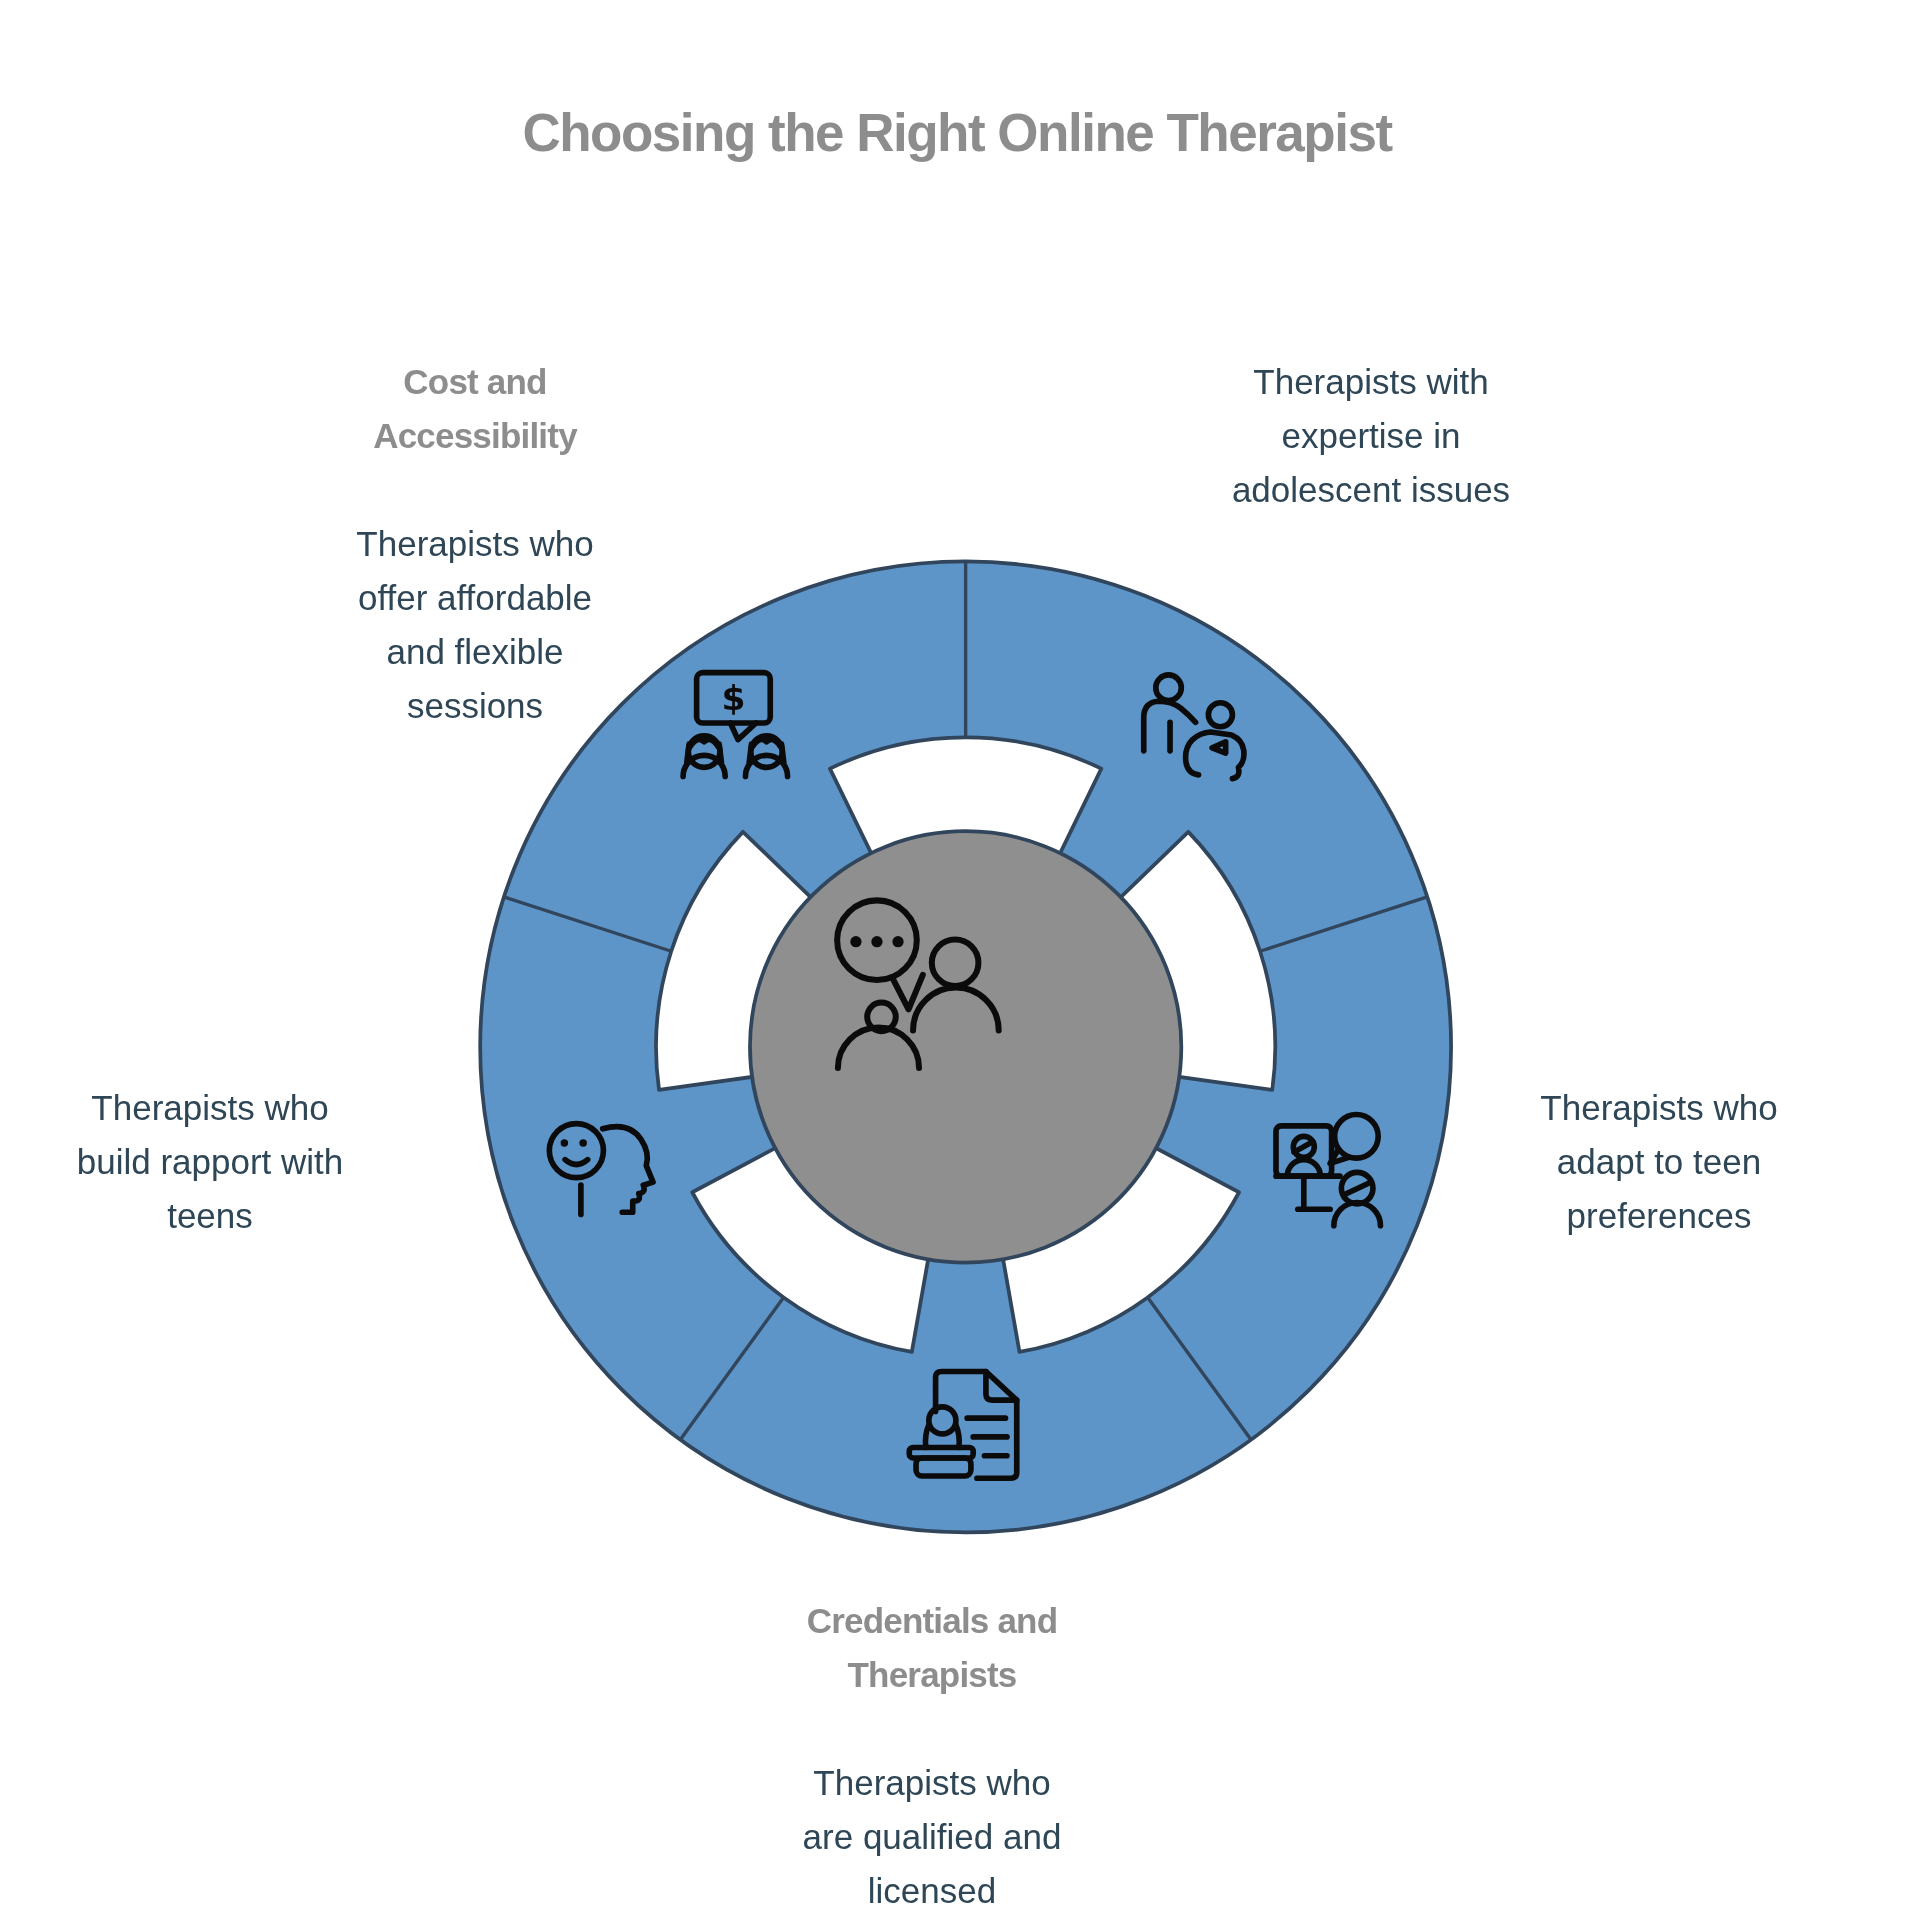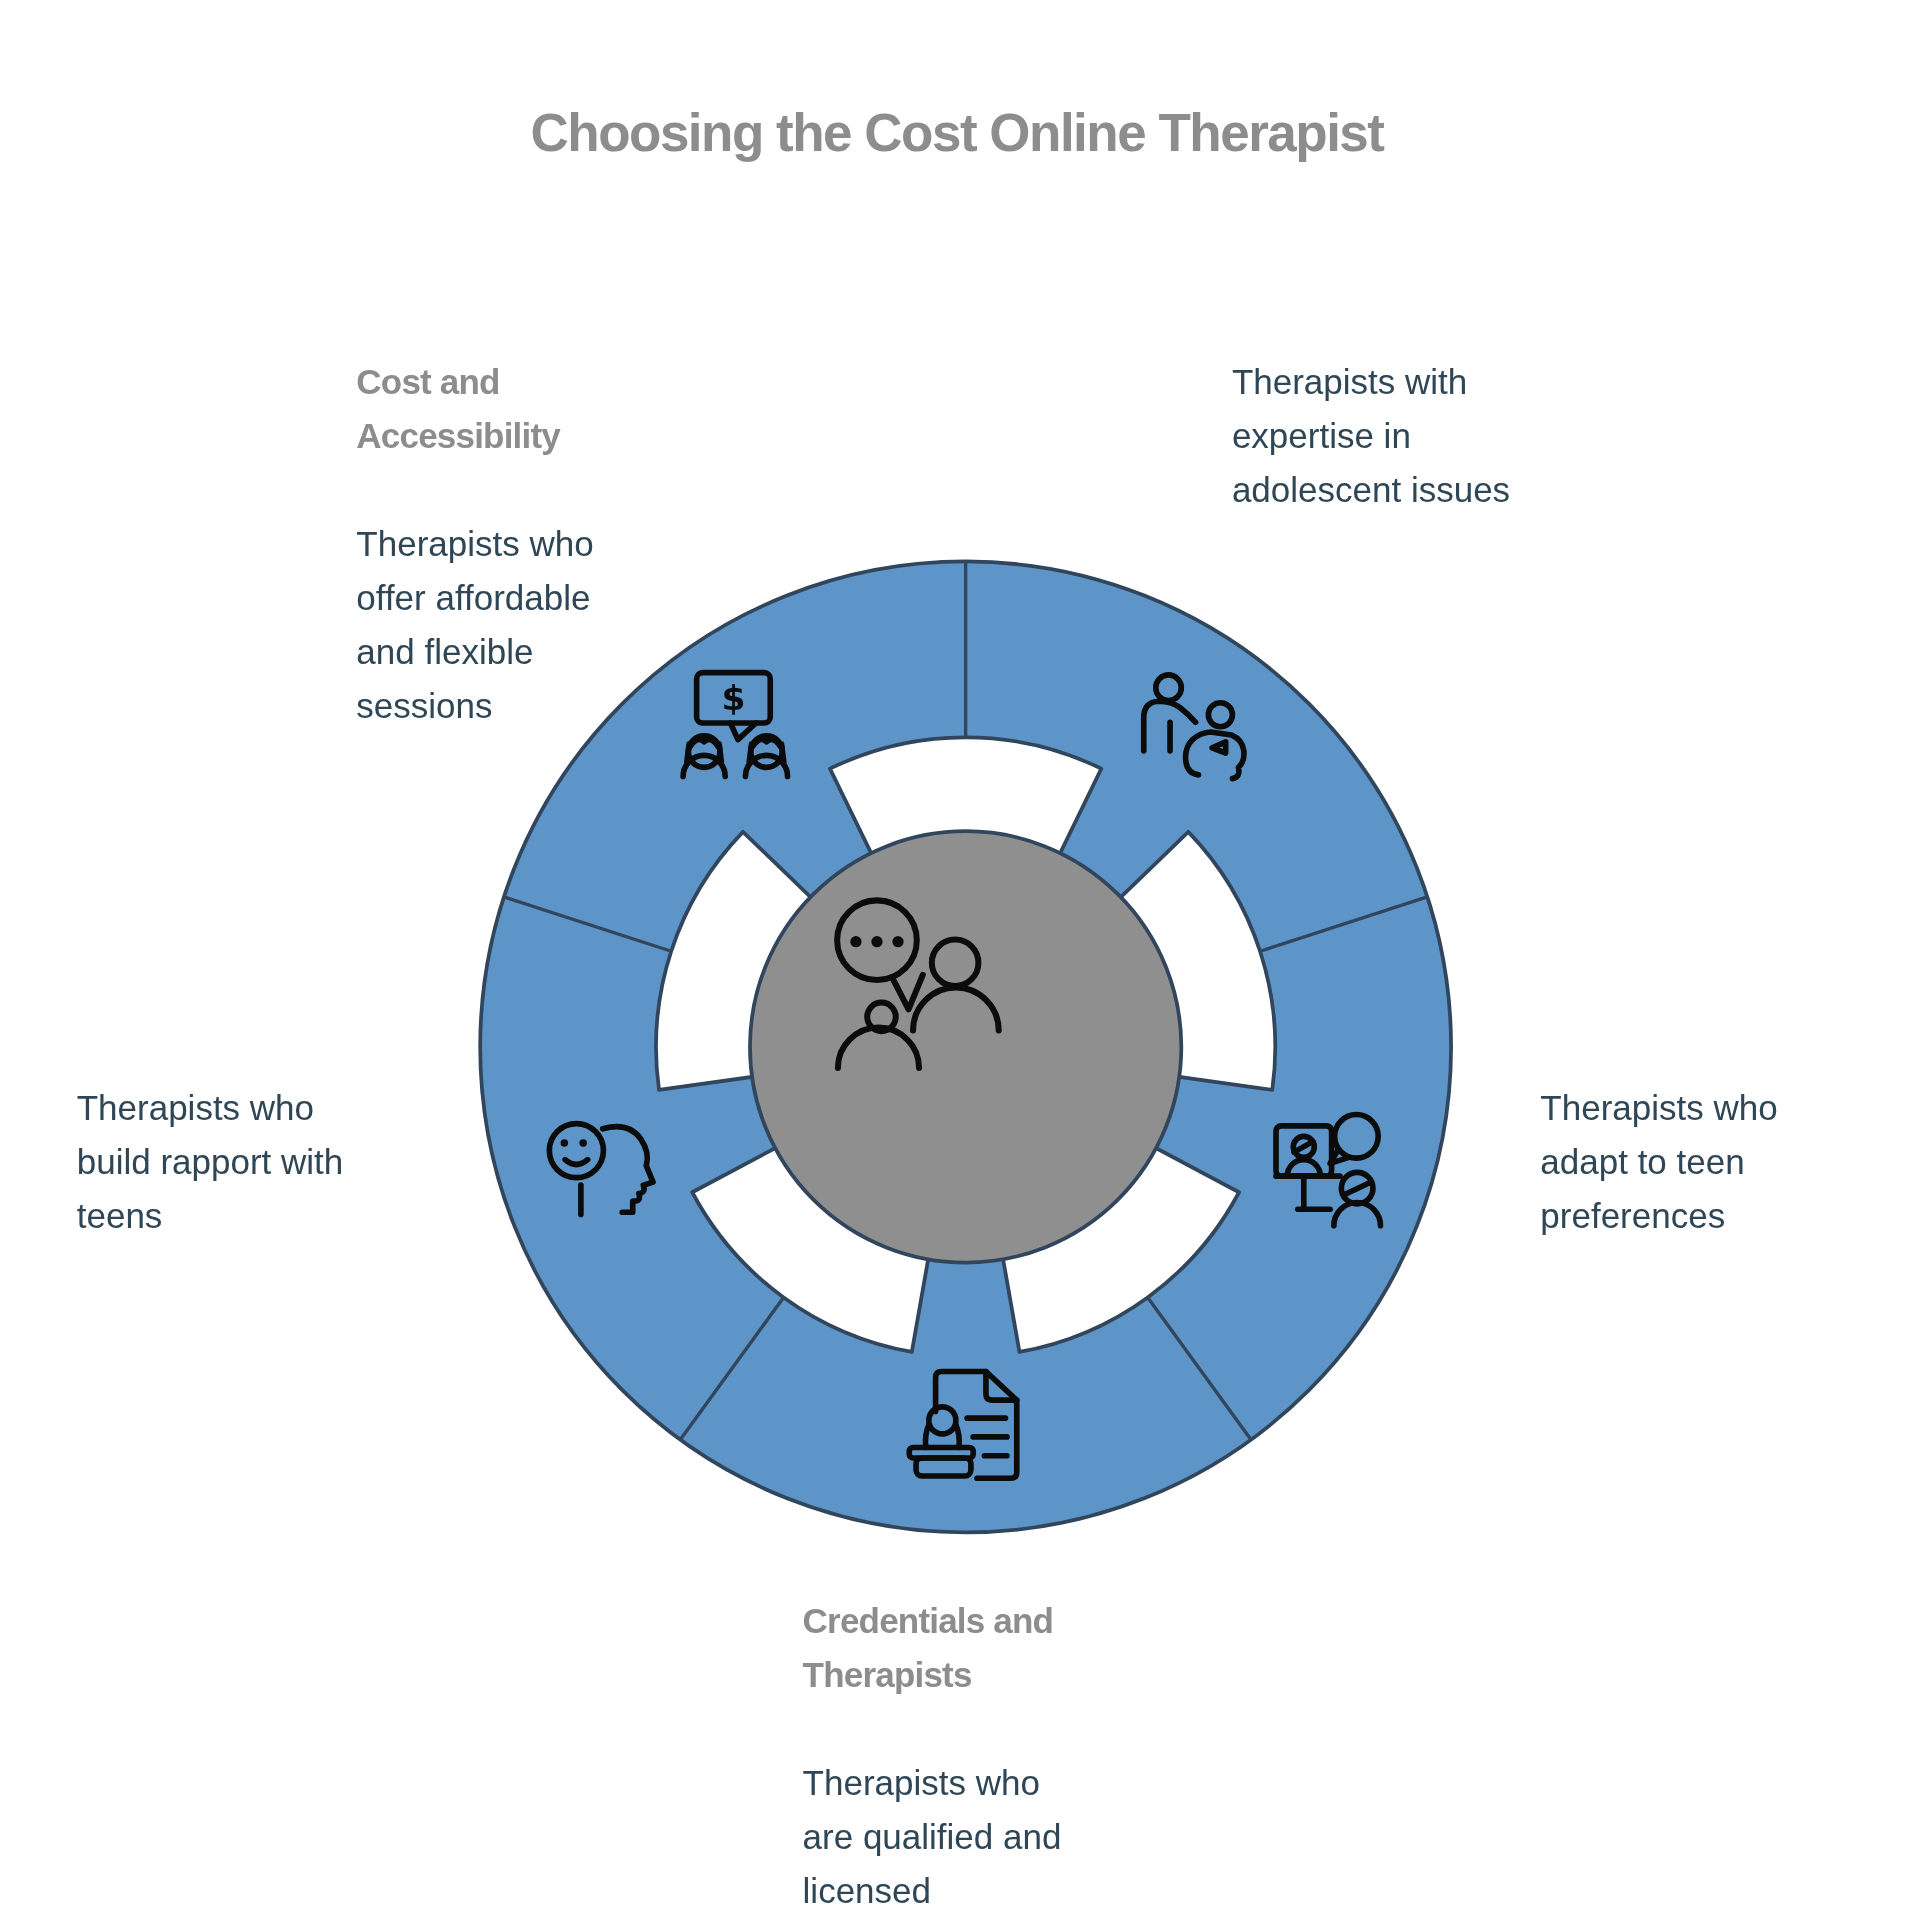--- a/index.html
+++ b/index.html
@@ -12,20 +12,21 @@
   }
   .title{
     position:absolute;left:0;right:0;top:102px;
     text-align:center;
     font-size:53px;font-weight:bold;letter-spacing:-1.5px;
     color:var(--heading-gray,#8d8d8d);
   }
   .label{
     position:absolute;
     transform:translateX(-50%);
+    text-align:center;
     white-space:pre-line;
     font-size:35px;line-height:54px;
   }
   .label .heading{
     display:block;font-weight:bold;letter-spacing:-0.8px;
     color:var(--heading-gray,#8d8d8d);
   }
   .label .body{
     display:block;
     color:var(--body-text,#2e4656);
@@ -51,21 +52,21 @@
     font-family:"DejaVu Sans",sans-serif;font-weight:bold;font-size:46px;
     text-anchor:middle;
   }
   .icon-center path,.icon-center circle{stroke-width:8;}
 </style>
 </head>
 <body>
 
 <div id="canvas">
 
-  <div class="title">Choosing the Cost Online Therapist</div>
+  <div class="title">Choosing the Right Online Therapist</div>
 
   <svg id="diagram" width="1914" height="1924" viewBox="0 0 2547 2560">
 
     <circle class="ring" cx="1285" cy="1393" r="646"></circle>
 
     <path class="wedge" d="M 1285 1393 L 1104.4 1022.7 A 412 412 0 0 1 1465.6 1022.7 Z"></path>
     <path class="wedge" d="M 1285 1393 L 877 1450.3 A 412 412 0 0 1 988.7 1106.8 Z"></path>
     <path class="wedge" d="M 1285 1393 L 1213.4 1798.8 A 412 412 0 0 1 921.2 1586.4 Z"></path>
     <path class="wedge" d="M 1285 1393 L 1648.8 1586.4 A 412 412 0 0 1 1356.6 1798.8 Z"></path>
     <path class="wedge" d="M 1285 1393 L 1581.3 1106.8 A 412 412 0 0 1 1693 1450.3 Z"></path>

